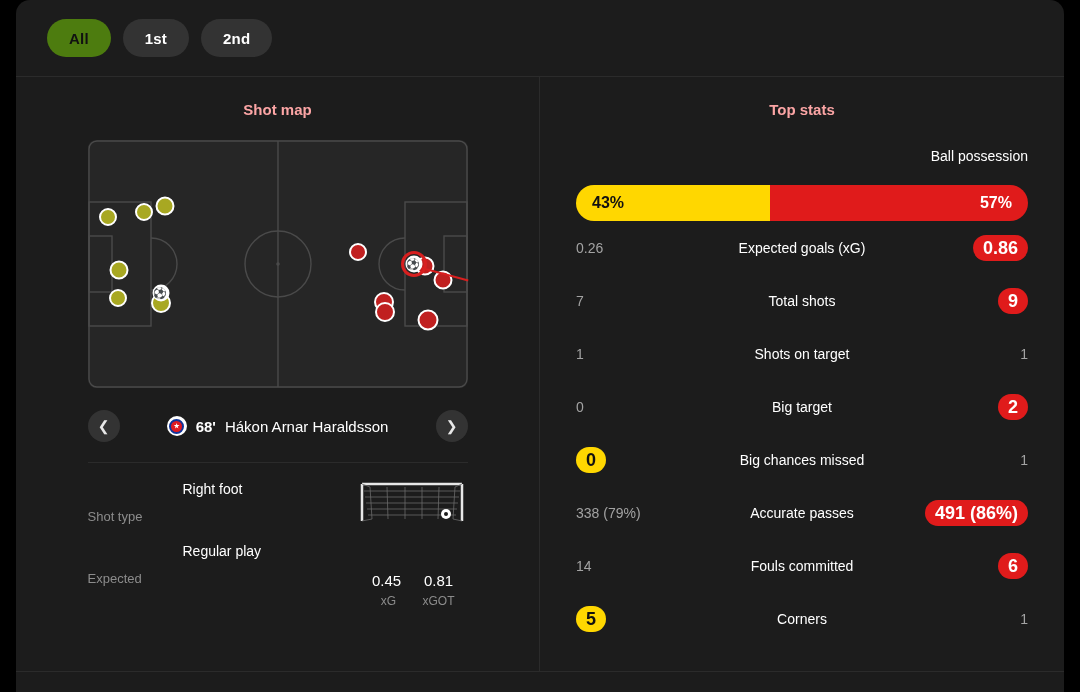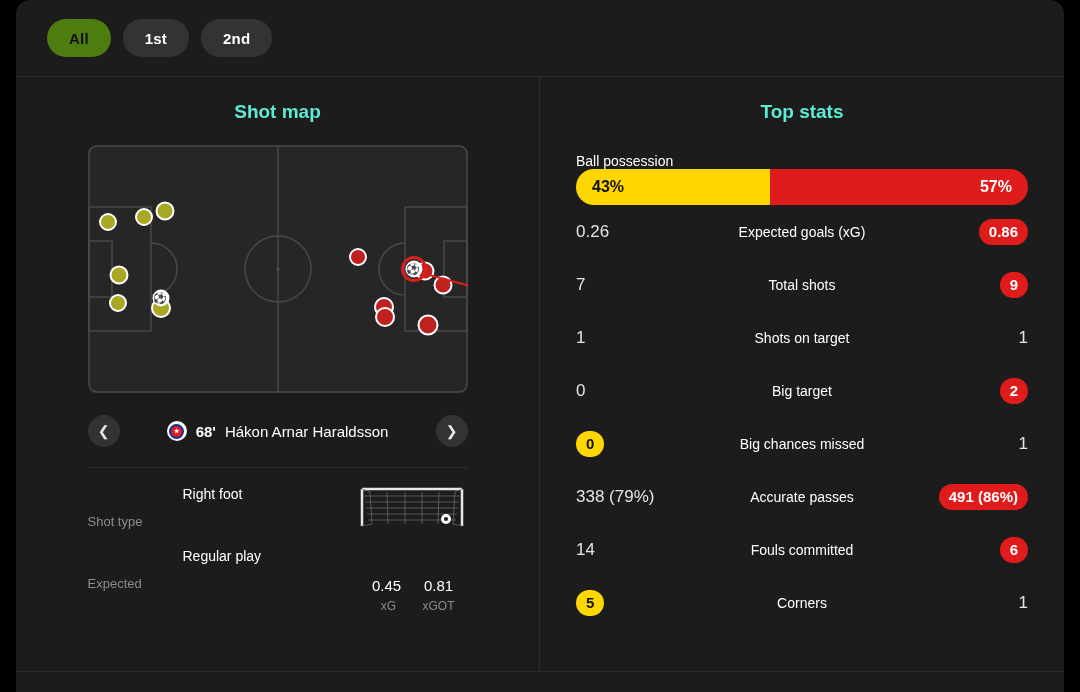--- a/index.html
+++ b/index.html
@@ -54,22 +54,22 @@
     width: 524px;
     border-right: 1px solid #2b2b2b;
     position: relative;
   }
   .col-right {
     flex: 1;
     position: relative;
   }
   .panel-title {
     text-align: center;
-    color: #5eead4;
-    font-size: 19px;
+    color: #fca5a5;
+    font-size: 15px;
     font-weight: bold;
     padding-top: 24px;
   }
 
   
   .pitch-wrap {
     margin: 22px auto 0;
     width: 380px; height: 248px;
     position: relative;
   }
@@ -152,21 +152,21 @@
 
   .goalbox { width: 110px; text-align: center; }
   .goal-svg { display: block; }
   .xg-nums { display: flex; justify-content: space-between; margin-top: 6px; padding: 0 4px; }
   .xg-num { color: #ffffff; font-size: 15px; width: 50px; text-align: center; margin-top: 41px; }
   .xg-lbls { display: flex; justify-content: flex-end; margin-top: 5px; padding: 0 4px; }
   .xg-lbl { color: #8c8c8c; font-size: 12px; width: 50px; text-align: center; }
 
   
   .stats { padding: 30px 36px 0 36px; }
-  .poss-title { text-align: left; color: #ffffff; font-size: 14px; }
+  .poss-title { text-align: right; color: #ffffff; font-size: 14px; margin-bottom: 21px; }
   .poss-bar { display: flex; height: 36px; width: 100%; }
   .poss-home {
     background: #ffd700; border-radius: 18px 0 0 18px;
     display: flex; align-items: center; padding-left: 16px;
     color: #111111; font-size: 16px; font-weight: bold;
   }
   .poss-away {
     background: #e01b1b; border-radius: 0 18px 18px 0;
     display: flex; align-items: center; justify-content: flex-end; padding-right: 16px;
     color: #ffffff; font-size: 16px; font-weight: bold;
@@ -176,26 +176,26 @@
     display: flex; align-items: center;
     height: 53px;
   }
   .sval { width: 110px; font-size: 15px; color: #ffffff; display: flex; }
   .sval.left { justify-content: flex-start; }
   .sval.right { justify-content: flex-end; }
   .slabel { flex: 1; text-align: center; color: #ffffff; font-size: 14px; }
   .pill {
     display: inline-flex; align-items: center; justify-content: center;
     min-width: 26px; height: 26px; padding: 0 10px;
-    border-radius: 13px; font-size: 15px; font-weight: bold;
+    border-radius: 13px; font-size: 18px; font-weight: bold;
     line-height: 1;
   }
   .pill.red { background: #e01b1b; color: #ffffff; }
   .pill.yellow { background: #ffd700; color: #111111; }
-  .plain { font-size: 17px; color: #e5e5e5; }
+  .plain { font-size: 14px; color: #a3a3a3; }
 
   .bottom-divider {
     position: absolute; left: 0; bottom: 20px;
     width: 1048px; height: 1px; background: #2b2b2b;
   }
 </style>
 </head>
 <body>
 
 <div id="root">

